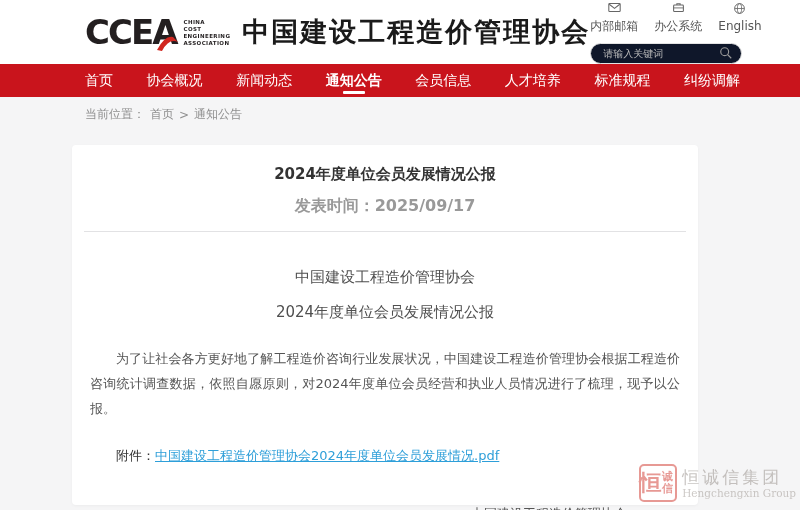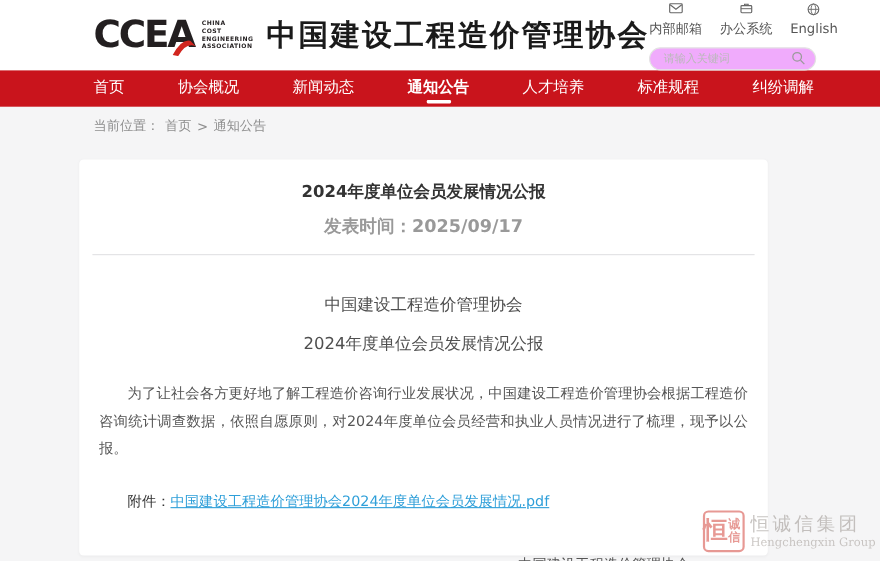--- a/index.html
+++ b/index.html
@@ -79,21 +79,21 @@
     flex-direction: column;
   }
   .utility-link svg { display: block; }
   .search-pill {
     display: flex;
     align-items: center;
     width: 152px;
     height: 21px;
     border: 1px solid #e3e3e3;
     border-radius: 11px;
-    background: #f0abfc;
+    background: #0f172a;
     padding: 0 8px 0 12px;
   }
   .search-pill input {
     flex: 1;
     border: none;
     outline: none;
     font-size: 10px;
     color: #666;
     background: transparent;
     min-width: 0;
@@ -325,20 +325,21 @@
     </div>
   </div>
 </div>
 
 <div class="navbar">
   <div class="nav-inner">
     <a class="nav-item">首页</a>
     <a class="nav-item">协会概况</a>
     <a class="nav-item">新闻动态</a>
     <a class="nav-item active">通知公告</a>
+    <a class="nav-item">会员信息</a>
     <a class="nav-item">人才培养</a>
     <a class="nav-item">标准规程</a>
     <a class="nav-item">纠纷调解</a>
   </div>
 </div>
 
 <div class="breadcrumb">
   <span>当前位置：</span>
   <a>首页</a>
   <span>&gt;</span>

